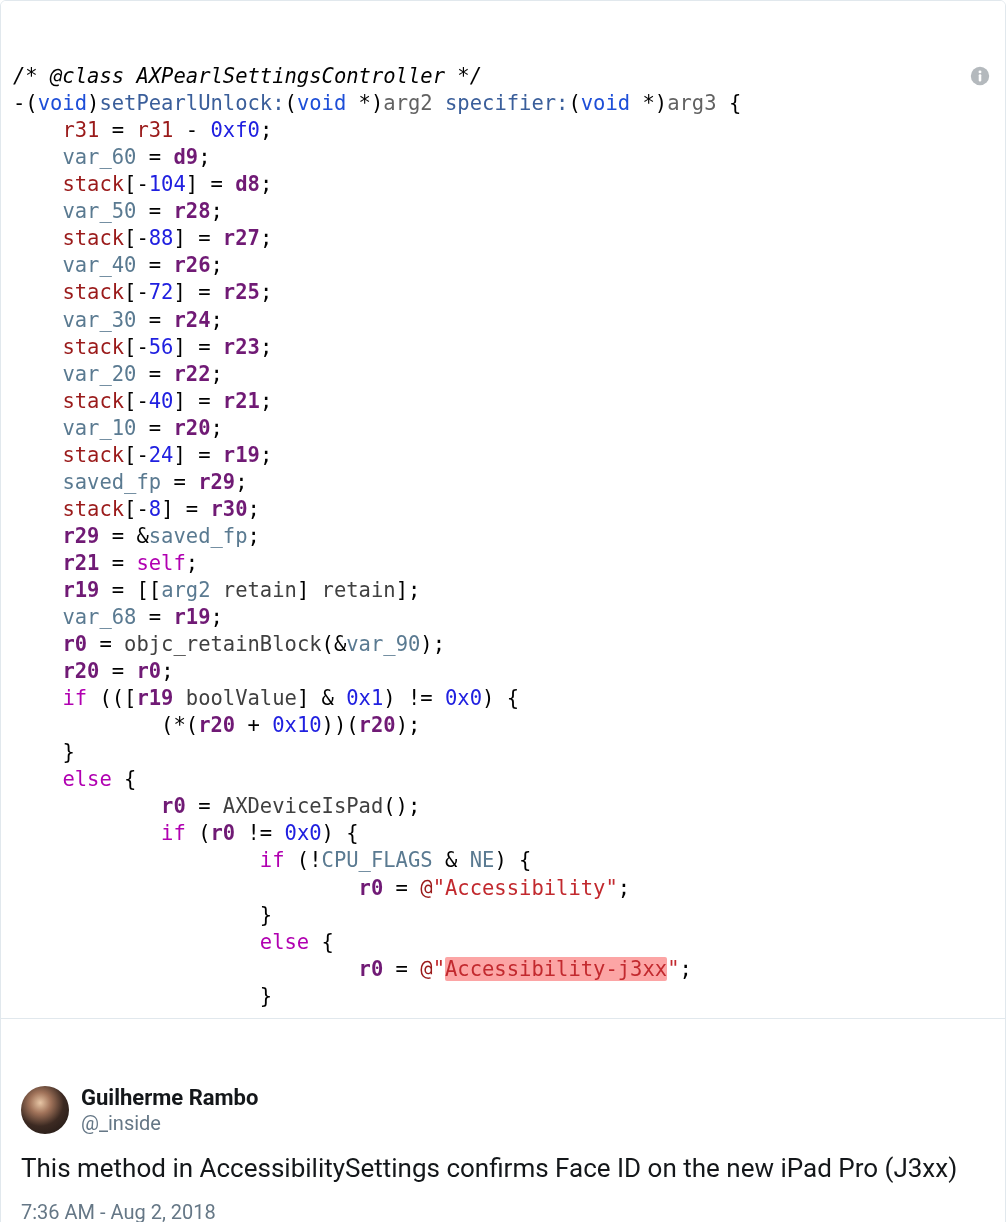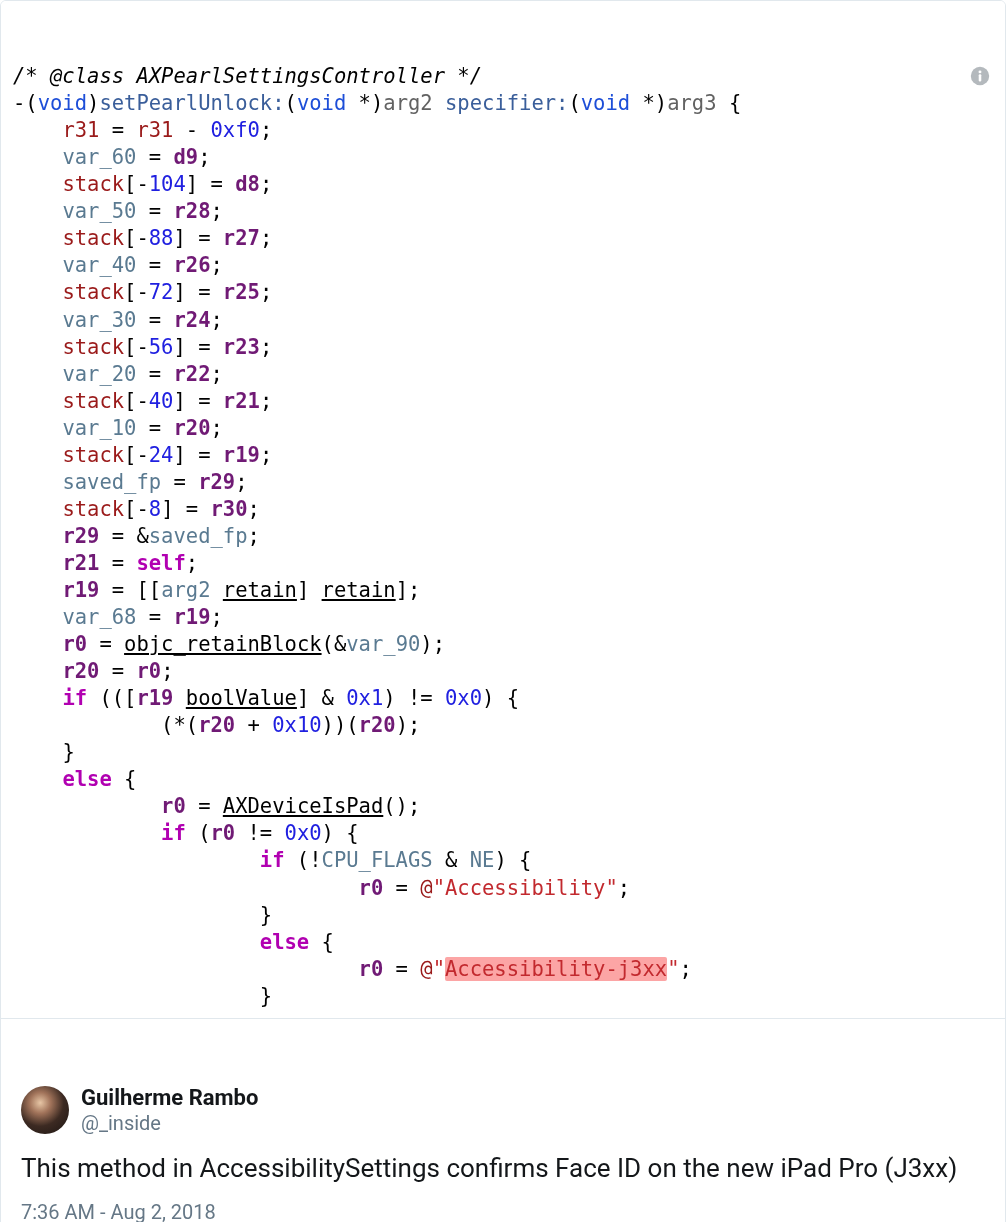--- a/index.html
+++ b/index.html
@@ -35,22 +35,22 @@
   .info-icon svg { display:block; }
   .c-comment { color: #000000; font-style: italic; text-align: center; }
   .c-black { color: #000; }
   .c-type { color: #1d4ed8; }
   .c-method { color: #3a5e9a; }
   .c-arg { color: #626262; }
   .c-num { color: #2020e0; }
   .c-var { color: #5a7a91; }
   .c-dark { color: #9a1a1a; }      
   .c-reg { color: #701a75; font-weight: 600; }     
-  .c-kw  { color: #b100b1; font-weight: 700; }
-  .c-call { color: #000000; text-decoration: underline; }
+  .c-kw  { color: #b100b1; font-weight: 400; }
+  .c-call { color: #404040; }
   .c-str { color: #c2292e; }
   .c-atsign { color: #9a1a1a; }
   .hl { background: #fca5a5; border-radius:2px; }
   .tweet-section {
     padding: 18px 20px 18px 20px;
     border-top: 1px solid #e1e8ed;
   }
   .tweet-header { display:flex; align-items:center; gap:12px; margin-bottom:16px;margin-top:48px;}
   .avatar {
     width: 48px; height: 48px; border-radius: 50%;

